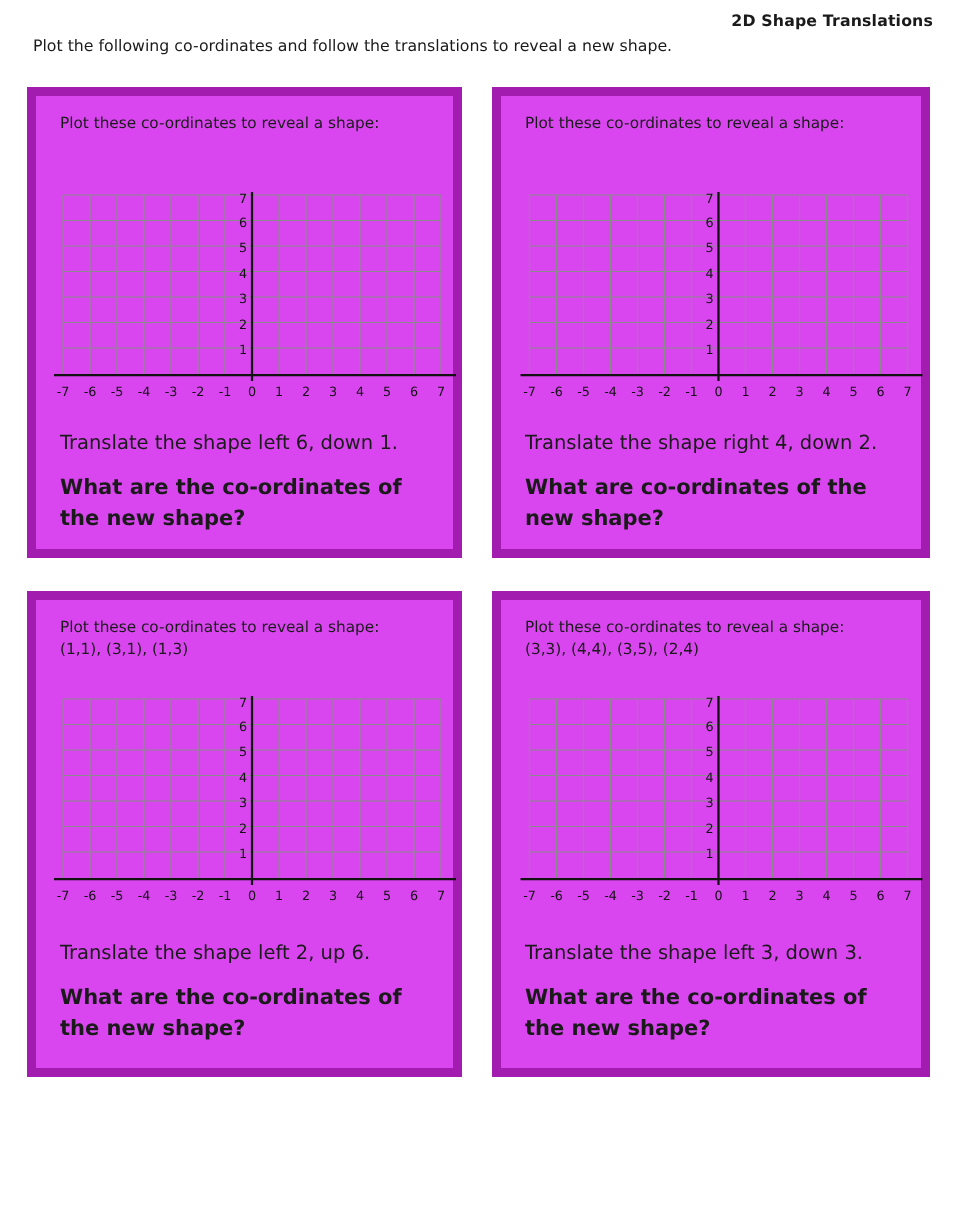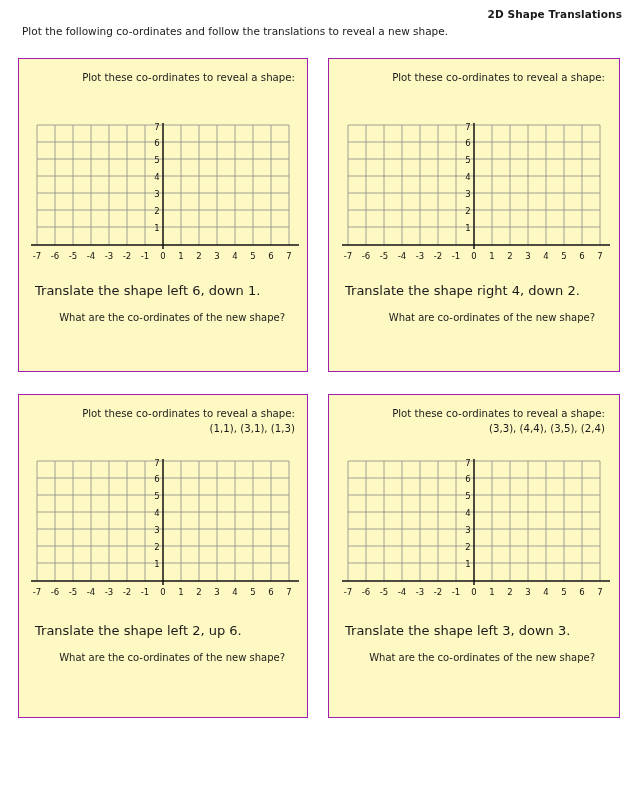--- a/index.html
+++ b/index.html
@@ -14,21 +14,20 @@
     color: #1a1a1a;
     position: relative;
     overflow: hidden;
   }
   .page {
     position: relative;
     width: 638px;
     height: 809px;
     box-sizing: border-box;
     padding: 0;
-    text-align: right;
   }
   .doc-title {
     position: absolute;
     top: 8px;
     right: 16px;
     font-size: 10.5px;
     font-weight: bold;
     letter-spacing: 0.1px;
   }
   .instruction {
@@ -39,23 +38,23 @@
   }
   .grid-wrap {
     position: absolute;
     top: 58px;
     left: 18px;
     width: 602px;
     height: 680px;
   }
   .card {
     position: absolute;
-    border: 1px solid #a21caf;
+    border: 6px solid #a21caf;
     box-sizing: border-box;
-    background: #fef9c3;
+    background: #d946ef;
   }
   .card.c0 { left: 0px;   top: 0px;   width: 290px; height: 314px; }
   .card.c1 { left: 310px; top: 0px;   width: 292px; height: 314px; }
   .card.c2 { left: 0px;   top: 336px; width: 290px; height: 324px; }
   .card.c3 { left: 310px; top: 336px; width: 292px; height: 324px; }
 
   .prompt {
     position: absolute;
     left: 16px;
     top: 12px;
@@ -79,23 +78,24 @@
     display: block;
   }
   .q1 {
     position: absolute;
     left: 16px;
     font-size: 13px;
   }
   .q2 {
     position: absolute;
     left: 16px;
-    font-size: 10px;
+    font-size: 14px;
     line-height: 1.5;
     width: 250px;
+    font-weight: bold;
   }
   .card.c0 .q1 { top: 224px; }
   .card.c0 .q2 { top: 251px; }
   .card.c1 .q1 { top: 224px; }
   .card.c1 .q2 { top: 251px; }
   .card.c2 .q1 { top: 228px; }
   .card.c2 .q2 { top: 255px; }
   .card.c3 .q1 { top: 228px; }
   .card.c3 .q2 { top: 255px; }
 </style>

